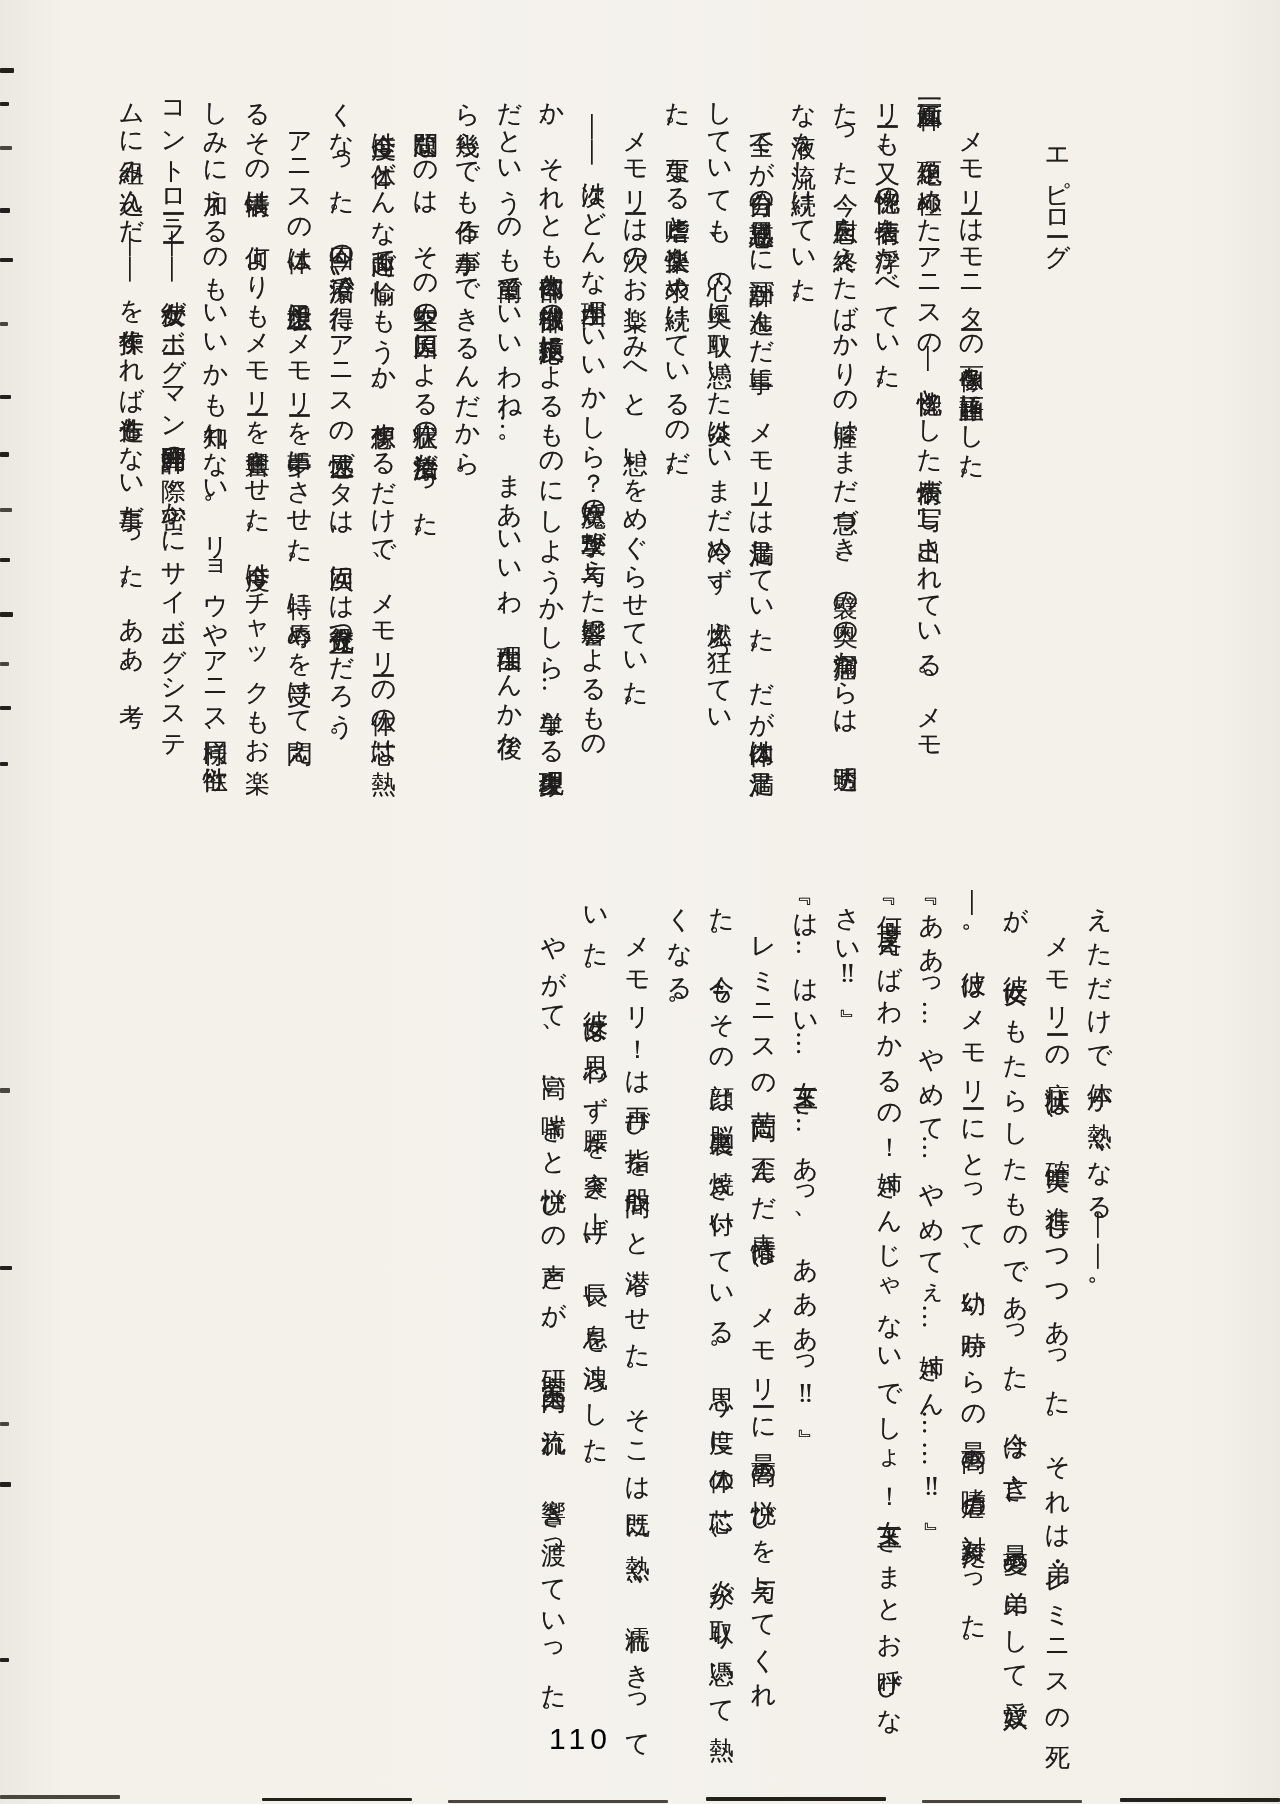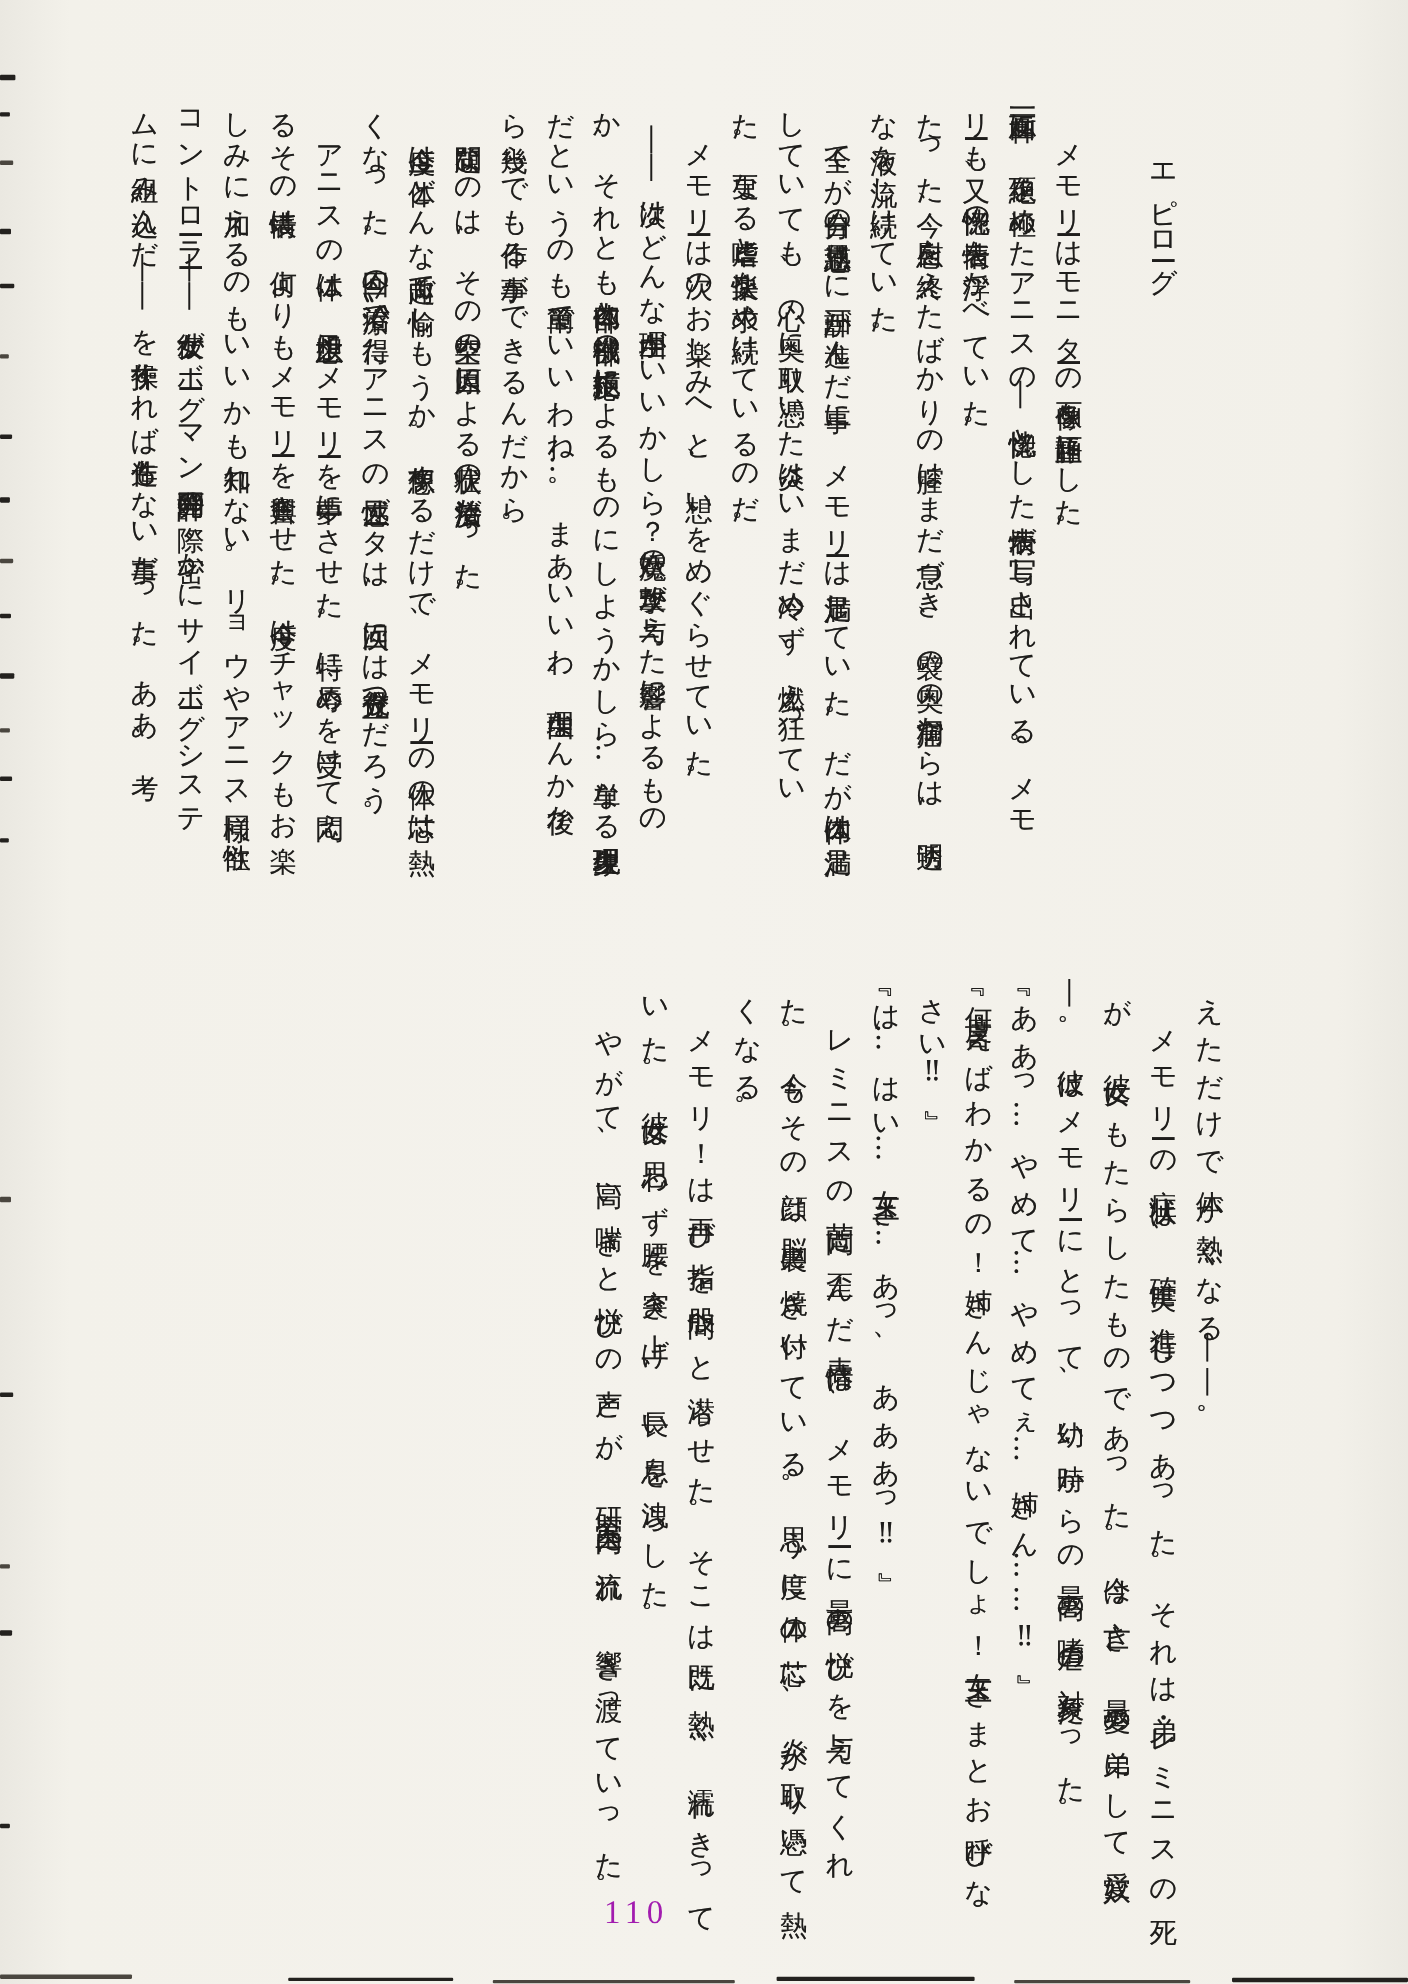--- a/index.html
+++ b/index.html
@@ -21,22 +21,22 @@
   .upper { top:85px; right:158px; height:682px; }
   .lower { top:890px; right:160px; height:862px; letter-spacing:6px; }
   .vblock p { margin:0; padding:0; }
   .vblock p.indent { text-indent:1.15em; }
   h1.title {
     margin:0 44px 0 0; margin-left:44px; padding:0; padding-top:48px;
     font-size:25px; font-weight:normal; letter-spacing:2px;
   }
   .page-number {
     position:absolute; top:1722px; left:549px;
-    font-size:30px; letter-spacing:5px; color:#a21caf;
-    font-family:Liberation Serif, serif;
+    font-size:30px; letter-spacing:5px; color:#000000;
+    font-family:Liberation Sans, sans-serif;
   }
   .artifact { position:absolute; background:#23211e; border-radius:1px; display:block; }
   .artifact.soft { background:#4a463f; }
 </style>
 </head>
 <body>
 
 <section class="vblock upper">
   <h1 class="title">エピローグ</h1>
   <div>

